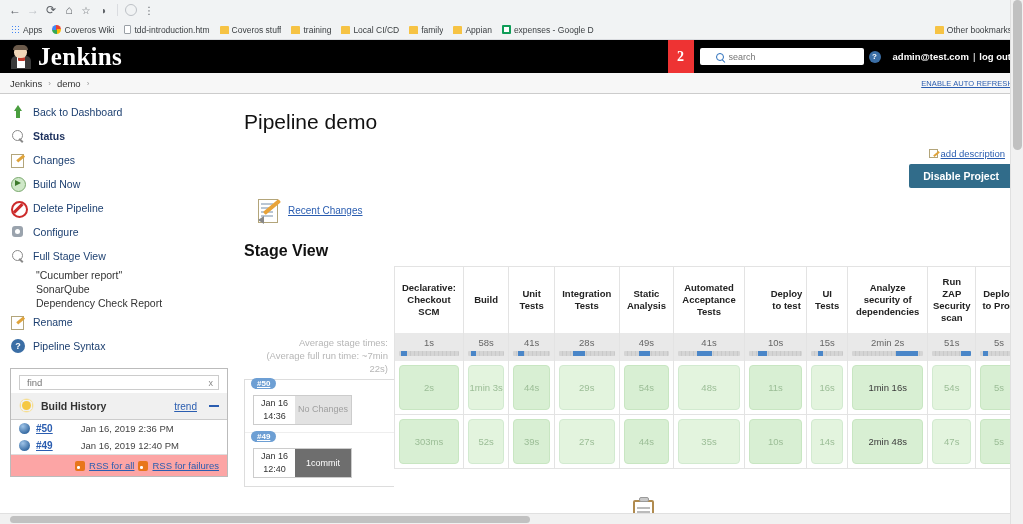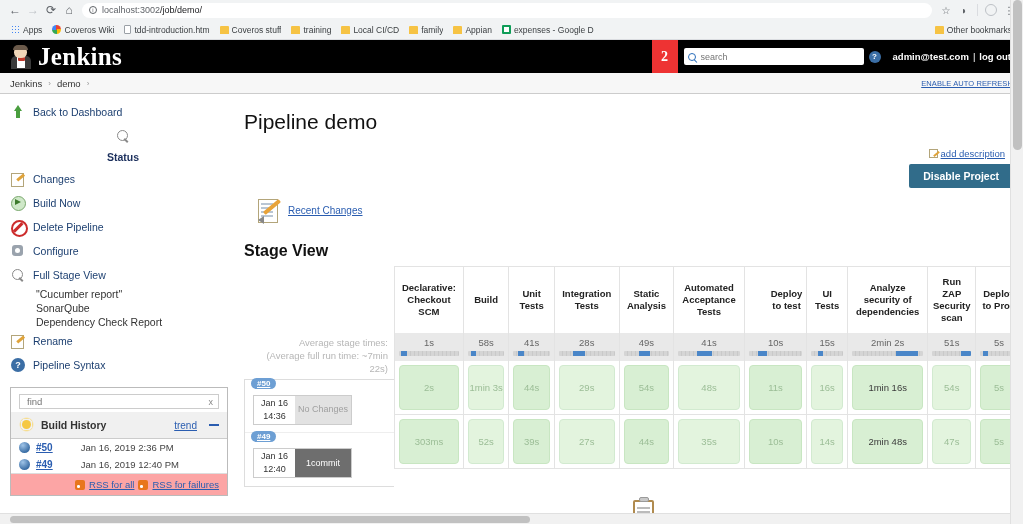--- a/index.html
+++ b/index.html
@@ -85,22 +85,22 @@
      background:#c0392b; border-radius:1px; }
   #jenkins-title { color:#fff; font-family:"Liberation Serif", serif;
      font-size: 25px; font-weight: bold; letter-spacing:0.3px; }
   #header-right { margin-left:auto; display:flex; align-items:center; height:100%; }
   #queue-badge {
     background:#e33; color:#fff; font-weight:bold; font-size:14px;
     width:26px; height:100%; display:flex; align-items:center; justify-content:center;
     font-family:"Liberation Serif", serif;
   }
   #search-box {
-    width: 180px; height:17px; background:#fff; border-radius:2px;
-    display:flex; align-items:center; padding:0 4px; margin-left:6px;
+    width: 164px; height:17px; background:#fff; border-radius:2px;
+    display:flex; align-items:center; padding:0 16px; margin-left:6px;
   }
   .mag {
     width:8px;height:8px;border:1.3px solid #2a6ebb;border-radius:50%;
     position:relative; flex:none; margin-right:3px;
   }
   .mag::after{content:"";position:absolute;width:1.3px;height:4px;background:#2a6ebb;
     right:-2px;bottom:-3px;transform:rotate(-45deg);}
   #search-input { border:none; outline:none; font-size:9px; color:#777;
      width:100%; font-family:"Liberation Sans", sans-serif; background:transparent;}
   .help-ico {
@@ -122,21 +122,21 @@
   #auto-refresh { margin-left:auto; font-size:7.5px; color:#2a5db0;
      text-decoration: underline; letter-spacing:0.1px; }
 
   
   #page { display:flex; height: 433px; }
 
   
   #sidebar { width: 236px; flex:none; padding: 6px 0 0 0; }
   .side-item { display:flex; align-items:center; gap:7px; padding: 4px 0 4px 10px;
      font-size: 10.5px; color:#1c3f70; cursor:pointer; }
-  .side-item.bold { font-weight: bold; color:#1b2f5c;flex-direction:column; }
+  .side-item.bold { font-weight: bold; color:#1b2f5c; }
   .side-item .lbl { white-space:nowrap; }
   .side-sub { padding: 1px 0 1px 36px; font-size: 10.5px; color:#333; }
   .sico { width:16px; height:16px; flex:none; position:relative; }
   
   .ico-up::before { content:""; position:absolute; left:4px; top:1px;
      border-left:4px solid transparent; border-right:4px solid transparent;
      border-bottom:6px solid #4a9e3f; }
   .ico-up::after { content:""; position:absolute; left:6px; top:7px; width:4px; height:7px; background:#4a9e3f; }
   
   .ico-search::before{content:"";position:absolute;left:2px;top:2px;width:9px;height:9px;
@@ -313,24 +313,20 @@
 <body>
 
 <div id="outer">
 
   <div id="browser-chrome">
     <div id="browser-toolbar">
       <div class="nav-btn">←</div>
       <div class="nav-btn disabled">→</div>
       <div class="nav-btn">⟳</div>
       <div class="nav-btn">⌂</div>
-      <div id="omnibox">
-        <div class="info-icon">i</div>
-        <div class="url"><span class="host">localhost:3002</span><span>/job/demo/</span></div>
-      </div>
       <div class="tb-right">
         <div class="tb-ic">☆</div>
         <div class="tb-ic">◗</div>
         <div class="tb-sep"></div>
         <div class="tb-ic">
             <span class="avatar-circle"></span>
           </div>
         <div class="tb-ic">⋮</div>
       </div>
     </div>

